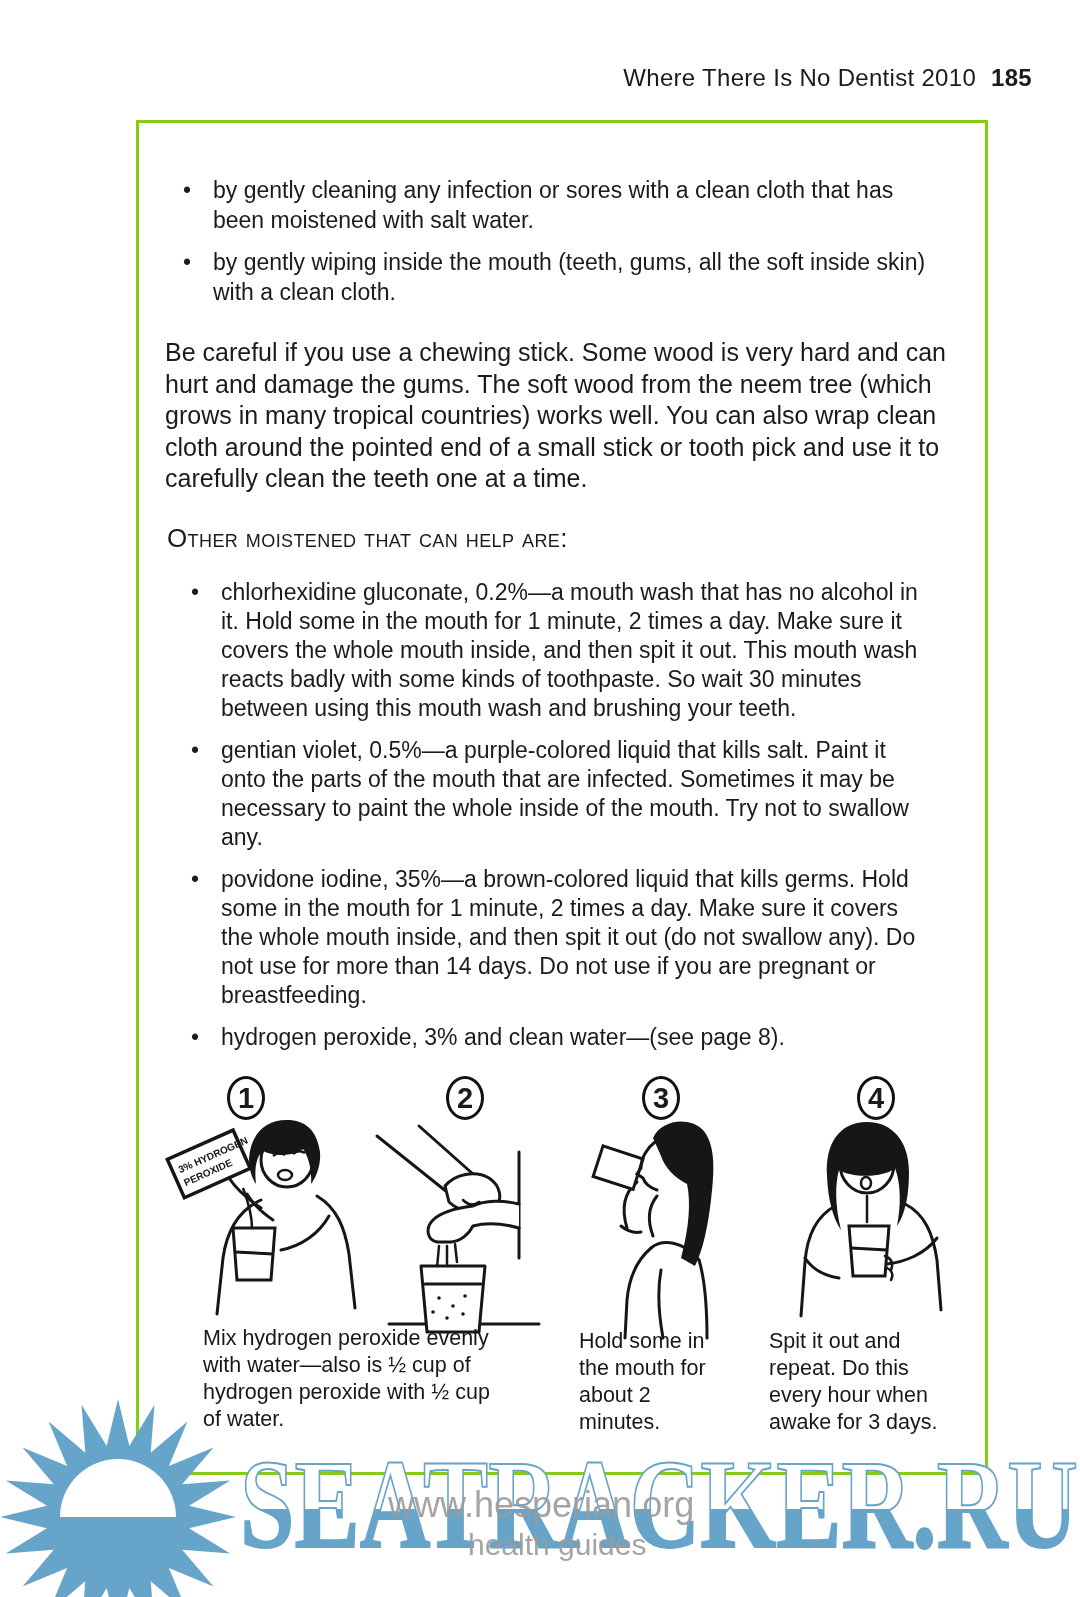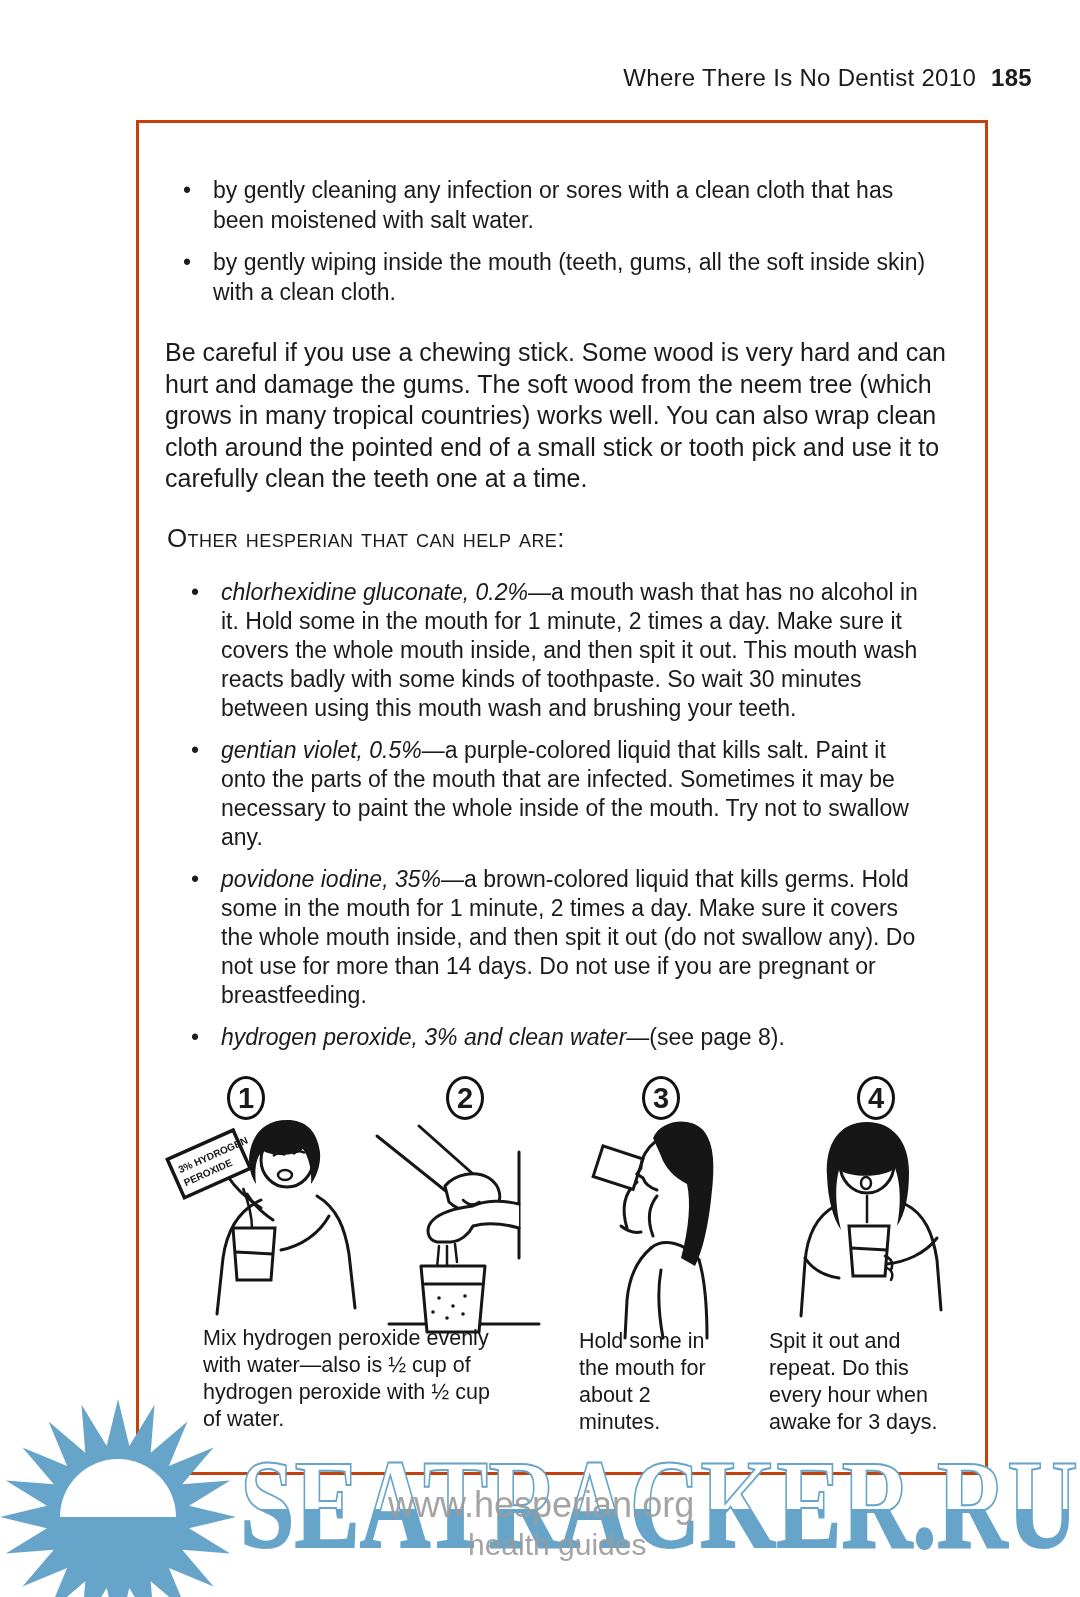--- a/index.html
+++ b/index.html
@@ -12,40 +12,40 @@
   
   .pg-header {
     position:absolute; top:64px; right:48px;
     font-size:24px; letter-spacing:.3px; white-space:nowrap;
   }
   .pg-header .num { font-weight:bold; margin-left:15px; }
 
   
   .box {
     position:absolute; left:136px; top:120px; width:852px; height:1355px;
-    border:3px solid #c2410c; background:#fff;
+    border:3px solid #84cc16; background:#fff;
   }
   .flow { padding:52px 26px 0 26px; }
 
   ul.toplist { list-style:none; margin:0 0 0 18px; padding:0; }
   ul.toplist li { display:flex; margin:0 0 12px 0; font-size:23px; line-height:30px; width:762px; }
   ul.toplist .dotcol, ul.treatlist .dotcol { flex:0 0 30px; font-size:23px; }
   .dotcol::before { content:"•"; }
 
   p.para { font-size:25px; line-height:31.5px; width:800px; margin:30px 0 0 0; }
 
   h2.sect {
     margin:28px 0 0 2px; font-weight:normal;
     font-variant:small-caps; font-size:26px; letter-spacing:.4px;
   }
 
   ul.treatlist { list-style:none; margin:24px 0 0 26px; padding:0; }
   ul.treatlist li { display:flex; font-size:23px; line-height:29px; margin:0 0 13px 0; }
   ul.treatlist .txt { width:706px; }
-  .term { font-style:italic; }
+  .term { }
 
   
   .stepnum {
     position:absolute; width:38px; height:44px; border:3.5px solid #111;
     border-radius:50%; display:flex; align-items:center; justify-content:center;
     font-size:29px; font-weight:bold; background:#fff;
   }
   .ill { position:absolute; }
   .ill svg { overflow:visible; }
   .caption { position:absolute; font-size:21.5px; line-height:27px; color:#181818; }
@@ -70,21 +70,21 @@
         <span>by gently cleaning any infection or sores with a clean cloth that has been moistened with salt water.</span>
       </li>
       <li>
         <span class="dotcol"></span>
         <span>by gently wiping inside the mouth (teeth, gums, all the soft inside skin) with a clean cloth.</span>
       </li>
     </ul>
 
     <p class="para">Be careful if you use a chewing stick. Some wood is very hard and can hurt and damage the gums. The soft wood from the neem tree (which grows in many tropical countries) works well. You can also wrap clean cloth around the pointed end of a small stick or tooth pick and use it to carefully clean the teeth one at a time.</p>
 
-    <h2 class="sect">Other hesperian that can help are:</h2>
+    <h2 class="sect">Other moistened that can help are:</h2>
 
     <ul class="treatlist">
       <li>
         <span class="dotcol"></span>
         <span class="txt"><span class="term">chlorhexidine gluconate, 0.2%</span><span>—a mouth wash that has no alcohol in it. Hold some in the mouth for 1 minute, 2 times a day. Make sure it covers the whole mouth inside, and then spit it out. This mouth wash reacts badly with some kinds of toothpaste. So wait 30 minutes between using this mouth wash and brushing your teeth.</span></span>
       </li>
       <li>
         <span class="dotcol"></span>
         <span class="txt"><span class="term">gentian violet, 0.5%</span><span>—a purple-colored liquid that kills salt. Paint it onto the parts of the mouth that are infected. Sometimes it may be necessary to paint the whole inside of the mouth. Try not to swallow any.</span></span>
       </li>

